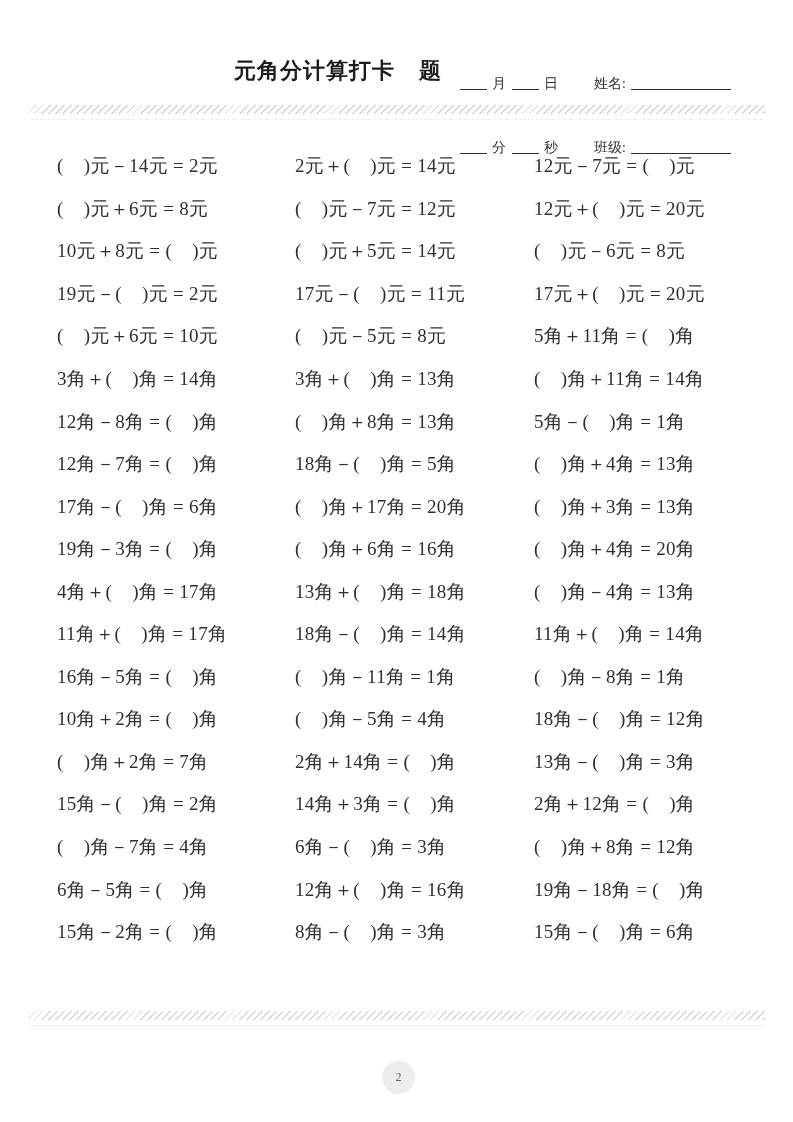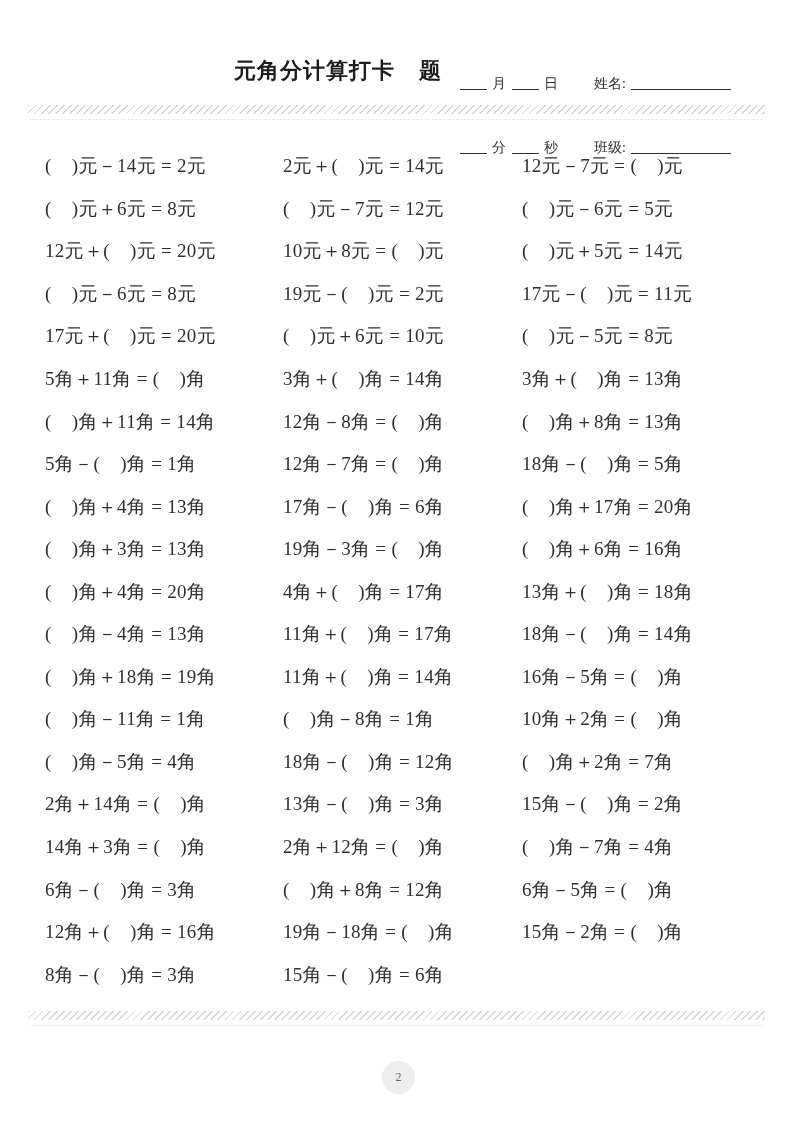--- a/index.html
+++ b/index.html
@@ -45,21 +45,21 @@
   }
   .hatch::after {
     content:""; position:absolute; left:2px; right:2px; top:14px;
     border-top:1px dotted #e3e3e3;
   }
   .hatch-top { top:105px; }
   .hatch-bottom { top:1011px; }
 
   
   .grid {
-    position:absolute; top:145px; left:45px; width:716px;
+    position:absolute; top:145px; left:57px; width:716px;
     display:grid;
     grid-template-columns:238px 239px 239px;
     grid-auto-rows:42.55px;
     align-items:center;
   }
   .problem {
     font-size:19px; color:#2f2f2f;
     white-space:pre; letter-spacing:0.3px;
   }
 
@@ -92,21 +92,20 @@
   </div>
 
   <div class="hatch hatch-top"></div>
 
   <div class="grid" id="problems-grid">
       <div class="problem">(    )元－14元 = 2元</div>
       <div class="problem">2元＋(    )元 = 14元</div>
       <div class="problem">12元－7元 = (    )元</div>
       <div class="problem">(    )元＋6元 = 8元</div>
       <div class="problem">(    )元－7元 = 12元</div>
-      <div class="problem">(    )元－6元 = 5元</div>
       <div class="problem">12元＋(    )元 = 20元</div>
       <div class="problem">10元＋8元 = (    )元</div>
       <div class="problem">(    )元＋5元 = 14元</div>
       <div class="problem">(    )元－6元 = 8元</div>
       <div class="problem">19元－(    )元 = 2元</div>
       <div class="problem">17元－(    )元 = 11元</div>
       <div class="problem">17元＋(    )元 = 20元</div>
       <div class="problem">(    )元＋6元 = 10元</div>
       <div class="problem">(    )元－5元 = 8元</div>
       <div class="problem">5角＋11角 = (    )角</div>
@@ -123,21 +122,20 @@
       <div class="problem">(    )角＋17角 = 20角</div>
       <div class="problem">(    )角＋3角 = 13角</div>
       <div class="problem">19角－3角 = (    )角</div>
       <div class="problem">(    )角＋6角 = 16角</div>
       <div class="problem">(    )角＋4角 = 20角</div>
       <div class="problem">4角＋(    )角 = 17角</div>
       <div class="problem">13角＋(    )角 = 18角</div>
       <div class="problem">(    )角－4角 = 13角</div>
       <div class="problem">11角＋(    )角 = 17角</div>
       <div class="problem">18角－(    )角 = 14角</div>
-      <div class="problem">(    )角＋18角 = 19角</div>
       <div class="problem">11角＋(    )角 = 14角</div>
       <div class="problem">16角－5角 = (    )角</div>
       <div class="problem">(    )角－11角 = 1角</div>
       <div class="problem">(    )角－8角 = 1角</div>
       <div class="problem">10角＋2角 = (    )角</div>
       <div class="problem">(    )角－5角 = 4角</div>
       <div class="problem">18角－(    )角 = 12角</div>
       <div class="problem">(    )角＋2角 = 7角</div>
       <div class="problem">2角＋14角 = (    )角</div>
       <div class="problem">13角－(    )角 = 3角</div>

